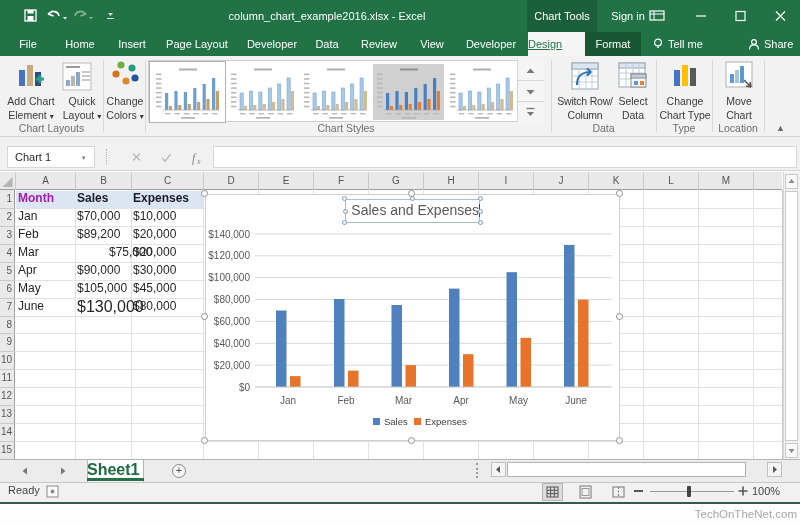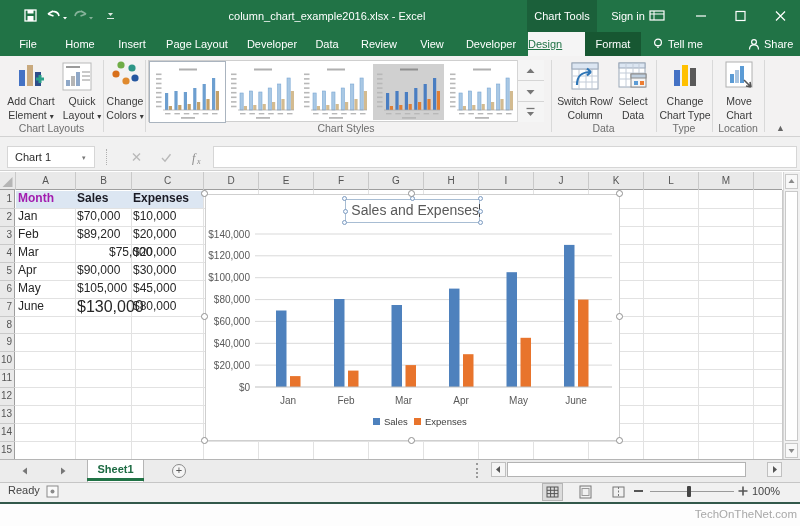--- a/index.html
+++ b/index.html
@@ -514,21 +514,21 @@
 <div class="abs" style="left:201px;top:437px;width:7px;height:7px;border:1px solid #909090;border-radius:50%;background:#fff;"></div>
 <div class="abs" style="left:408px;top:437px;width:7px;height:7px;border:1px solid #909090;border-radius:50%;background:#fff;"></div>
 <div class="abs" style="left:616px;top:437px;width:7px;height:7px;border:1px solid #909090;border-radius:50%;background:#fff;"></div>
 
 <div class="abs" style="left:0;top:459px;width:800px;height:23px;background:#ececec;border-top:1px solid #b5b5b5;"></div>
 <svg class="abs" style="left:18px;top:465px;" width="52" height="12" viewBox="0 0 52 12">
     <path d="M 9 2.5 l -4.5 3.5 l 4.5 3.5 z" fill="#777"></path>
     <path d="M 43 2.5 l 4.5 3.5 l -4.5 3.5 z" fill="#777"></path>
   </svg>
 <div class="abs" style="left:87px;top:460px;width:57px;height:22px;background:#fff;border-left:1px solid #b5b5b5;border-right:1px solid #b5b5b5;"></div>
-<div class="abs" style="left:87px;top:460px;width:57px;height:19px;text-align:center;line-height:19px;font-size:11px;font-weight:bold;color:#1d6b43;">Sheet1</div>
+<div class="abs" style="left:87px;top:460px;width:57px;height:19px;text-align:left;line-height:19px;font-size:16px;font-weight:bold;color:#1d6b43;">Sheet1</div>
 <div class="abs" style="left:87px;top:478px;width:57px;height:3px;background:#217346;"></div>
 <div class="abs" style="left:172px;top:464px;width:14px;height:14px;border:1px solid #8a8a8a;border-radius:50%;background:#f5f5f5;"></div>
 <div class="abs" style="left:172px;top:464px;width:14px;height:14px;text-align:center;line-height:13px;font-size:11px;color:#555;">+</div>
 <div class="abs" style="left:476px;top:463px;width:3px;height:15px;border-left:2px dotted #9a9a9a;"></div>
 <div class="abs" style="left:491px;top:462px;width:15px;height:15px;background:#f5f5f5;border:1px solid #c0c0c0;"></div>
 <svg class="abs" style="left:491px;top:462px;" width="15" height="15" viewBox="0 0 15 15">
     <path d="M 9 4 l -4 3.5 l 4 3.5 z" fill="#555"></path>
   </svg>
 <div class="abs" style="left:507px;top:462px;width:239px;height:15px;background:#fff;border:1px solid #b3b3b3;"></div>
 <div class="abs" style="left:767px;top:462px;width:15px;height:15px;background:#f5f5f5;border:1px solid #c0c0c0;"></div>

